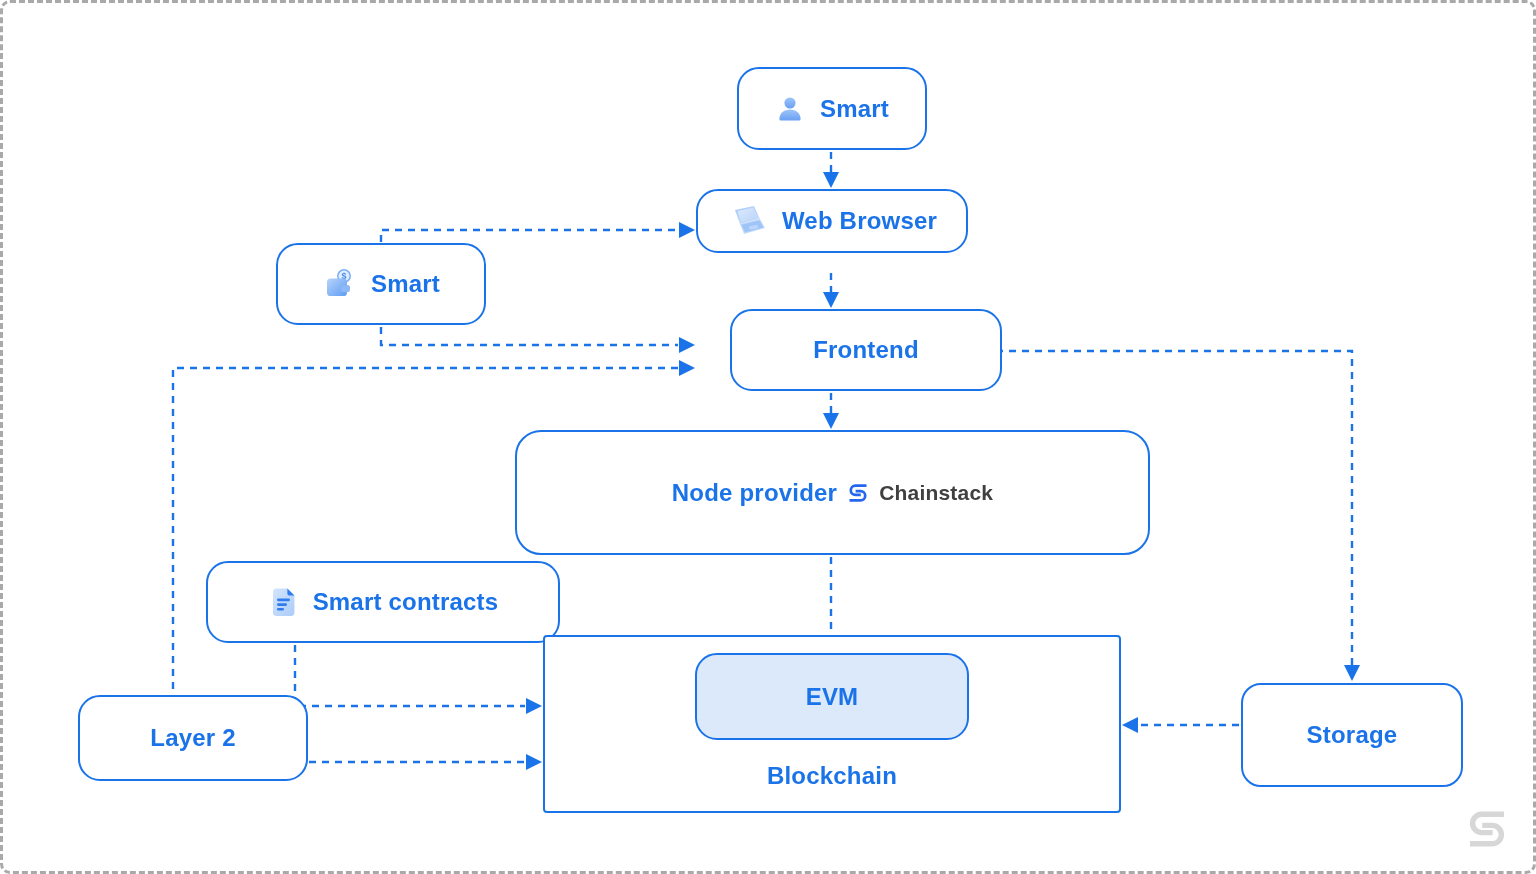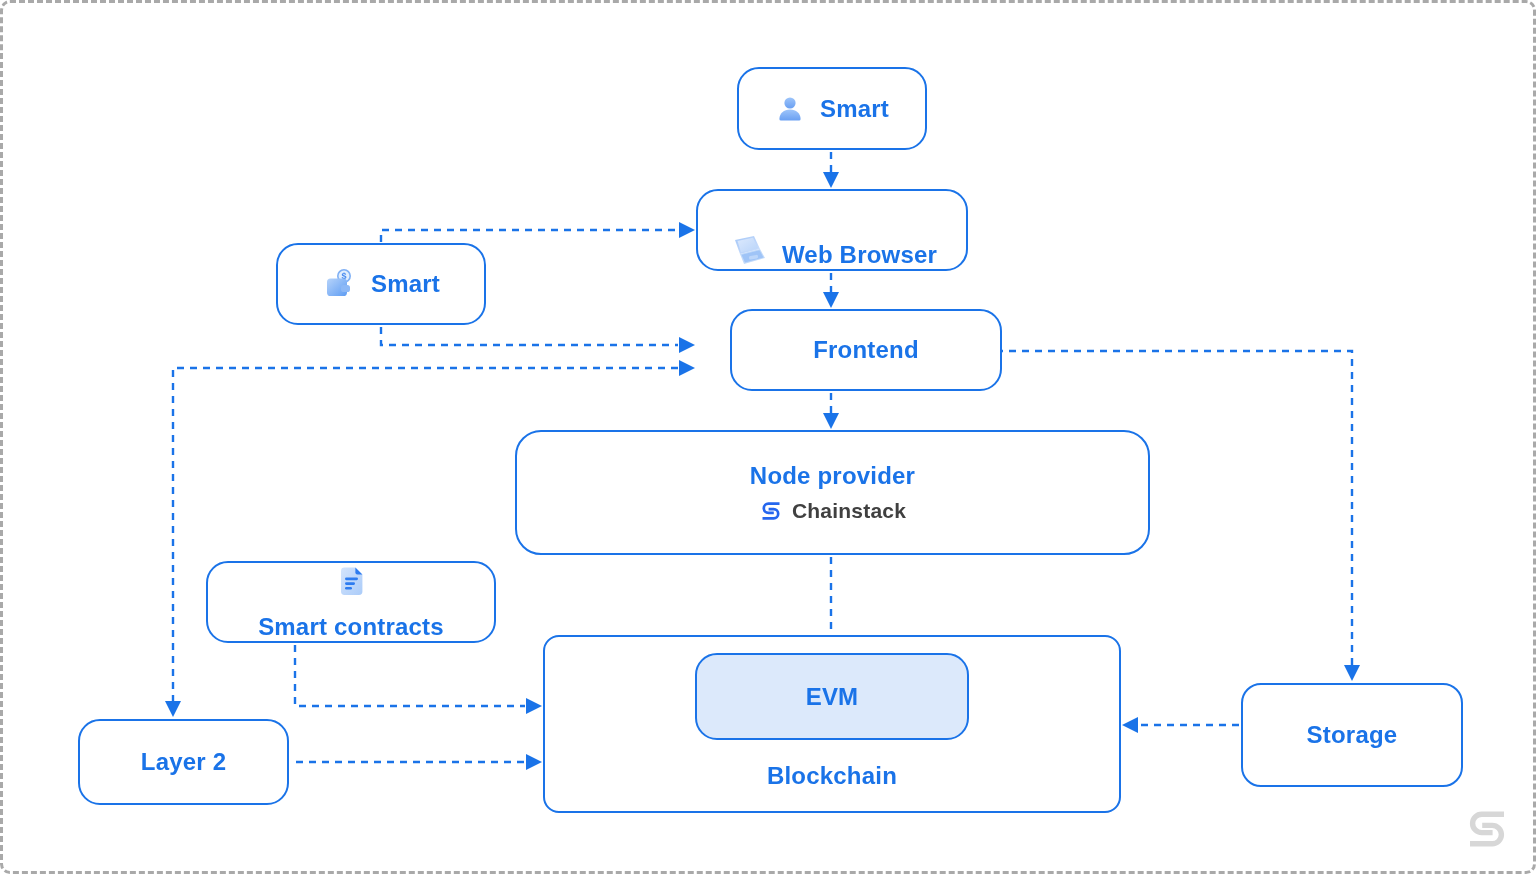--- a/index.html
+++ b/index.html
@@ -10,28 +10,28 @@
   }
   .edges{position:absolute;left:0;top:0;width:1536px;height:874px;pointer-events:none;}
   .node{
     position:absolute;box-sizing:border-box;background:#fff;
     border:2.5px solid #1a73e8;border-radius:22px;
     display:flex;align-items:center;justify-content:center;gap:15px;
     color:#1a73e8;font-weight:700;font-size:24px;letter-spacing:.2px;
   }
   .node .icon{display:flex;align-items:center;justify-content:center;flex:0 0 auto;}
   .n-user{left:734px;top:64px;width:190px;height:83px;}
-  .n-webbrowser{left:693px;top:186px;width:272px;height:82px;align-items:flex-end;}
+  .n-webbrowser{left:693px;top:186px;width:272px;height:64px;}
   .n-wallet{left:273px;top:240px;width:210px;height:82px;}
   .n-frontend{left:693px;top:306px;width:272px;height:82px;margin-left:34px;}
   .n-nodeprovider{left:512px;top:427px;width:635px;height:125px;border-radius:26px;
-    flex-direction:column;gap:9px;}
-  .n-smartcontracts{left:203px;top:558px;width:290px;height:82px;flex-direction:column;}
-  .n-layer2{left:75px;top:716px;width:211px;height:86px;}
-  .n-blockchain{left:540px;top:632px;width:578px;height:178px;border-radius:16px;
+    flex-direction:row;gap:9px;}
+  .n-smartcontracts{left:203px;top:558px;width:354px;height:82px;}
+  .n-layer2{left:75px;top:692px;width:230px;height:86px;}
+  .n-blockchain{left:540px;top:632px;width:578px;height:178px;border-radius:4px;
     flex-direction:column;justify-content:flex-start;padding-top:16px;gap:22px;}
   .n-evm{position:relative;width:270px;height:83px;background:#dce9fb;border-radius:22px;
     border:2.5px solid #1a73e8;display:flex;align-items:center;justify-content:center;}
   .n-storage{left:1238px;top:680px;width:222px;height:104px;border-radius:20px;}
   .brandrow{display:flex;align-items:center;gap:9px;}
   .brandrow .brandname{font-size:21px;font-weight:600;color:#404040;letter-spacing:.2px;}
   .watermark{position:absolute;left:1460px;top:802px;width:48px;height:48px;}
 </style>
 </head>
 <body>

